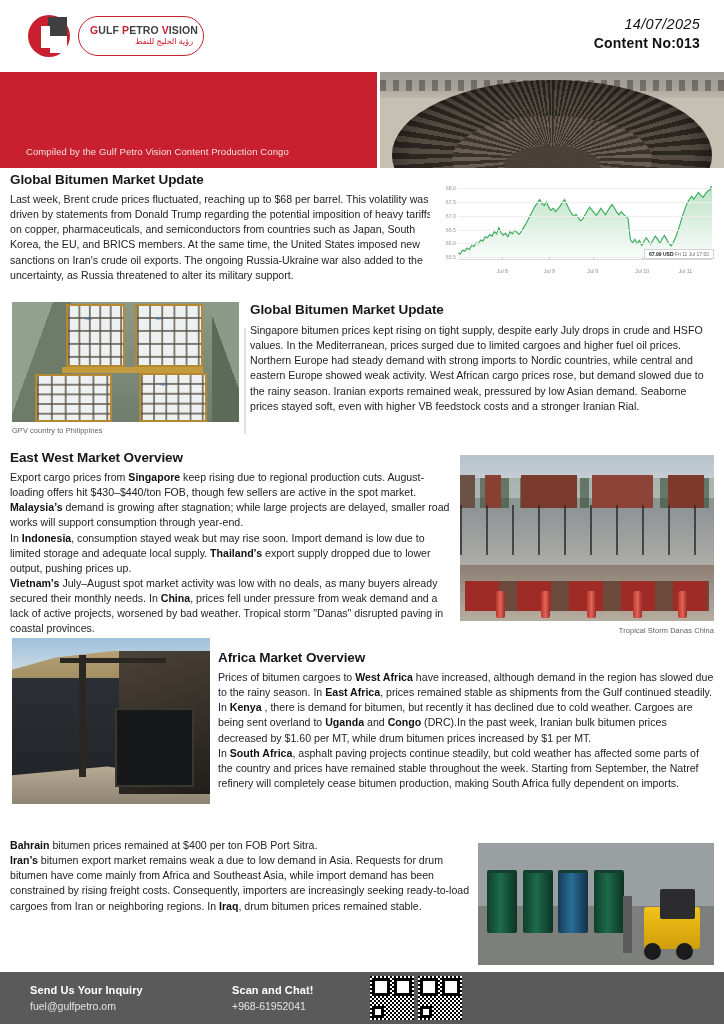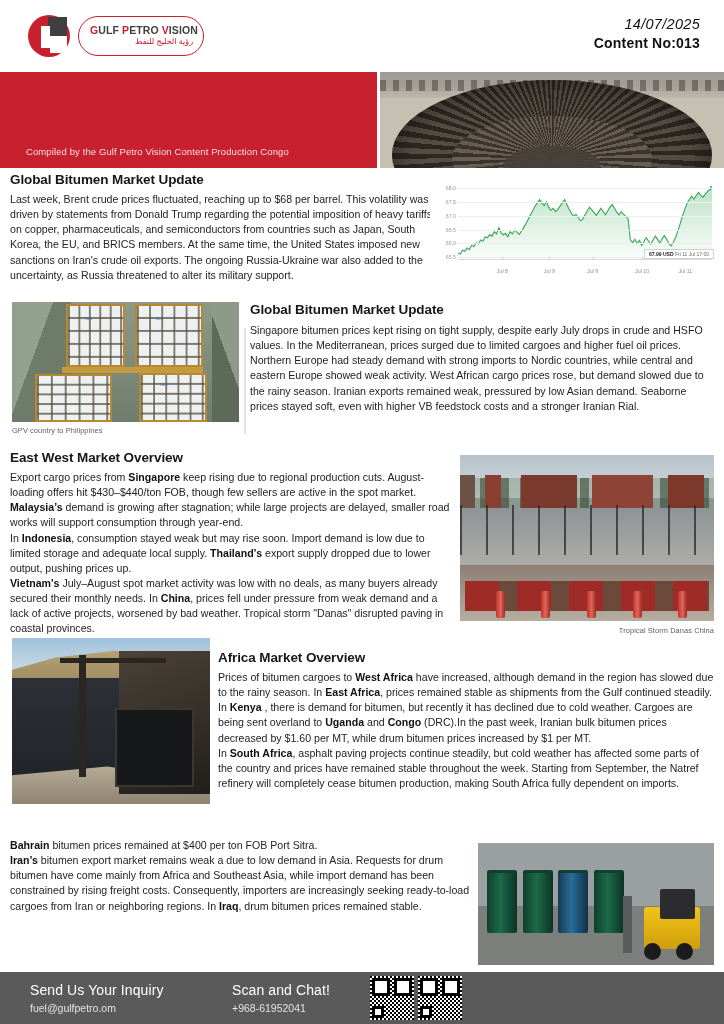--- a/index.html
+++ b/index.html
@@ -382,21 +382,21 @@
   
   .footer {
     position: absolute;
     left: 0; top: 972px;
     width: 724px; height: 52px;
     background: #5a5a5a;
     display: flex;
     align-items: center;
   }
   .f-col { position: relative; height: 100%; display: flex; flex-direction: column; justify-content: center; }
-  .f-title { color: #fff; font-size: 14px; font-weight: normal; letter-spacing: .1px; }
+  .f-title { color: #fff; font-size: 11px; font-weight: bold; letter-spacing: .1px; }
   .f-sub { color: #e3e3e3; font-size: 10.5px; margin-top: 4px; }
   .qr {
     width: 44px; height: 44px;
     background-color: #fff;
     background-image:
       repeating-linear-gradient(90deg, #000 0 2px, #fff 2px 4px),
       repeating-linear-gradient(0deg, #000 0 2px, #fff 2px 4px);
     background-blend-mode: difference;
     position: relative;
   }

